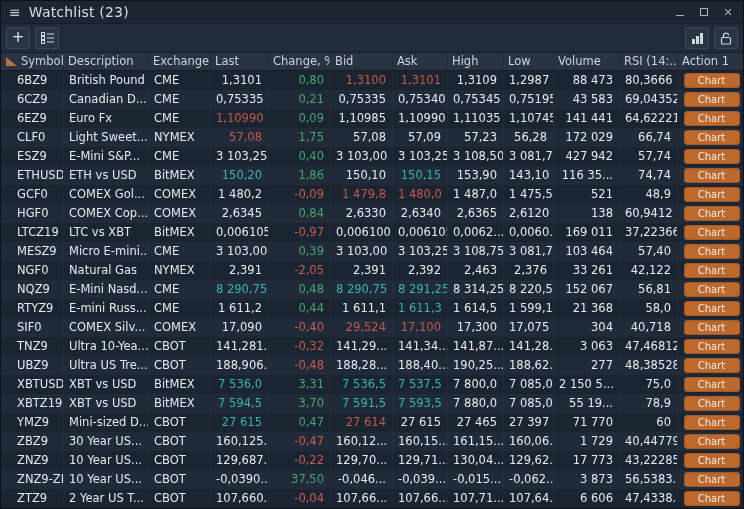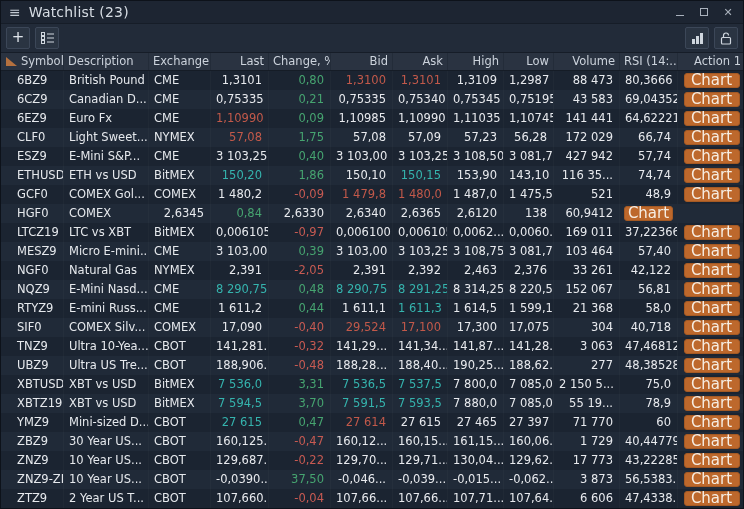--- a/index.html
+++ b/index.html
@@ -23,36 +23,36 @@
   .tool-btn.right { margin:0 0 0 5px; }
   .plus-glyph { font-size:15px; line-height:1; color:#dfe4ea; margin-top:-2px; }
   .spacer { flex:1; }
 
   
   .thead, .trow { display:grid; grid-template-columns:62px 85px 62px 58px 62px 62px 55px 56px 50px 66px 58px 68px; }
   .thead { height:18px; background:#2a3341; border-bottom:1px solid #151c26; flex:0 0 auto; }
   .th { color:#ccd3dc; font-size:11.5px; line-height:17px; white-space:nowrap; overflow:hidden; border-left:1px solid #232c39; padding:0 4px; }
   .th:first-child { border-left:none; display:flex; align-items:center; gap:4px; padding-left:5px; }
   .th.a-left { text-align:left; }
-  .th.a-center { text-align:right; }
+  .th.a-center { text-align:left; }
   .tbody { flex:1 1 auto; overflow:hidden; background:#1b2431; }
   .trow { height:19px; }
   .trow:nth-child(even) { background:#202a38; }
   .trow:nth-child(odd) { background:#1b2431; }
   .td { line-height:19px; font-size:11.5px; white-space:nowrap; overflow:hidden; padding:0 5px; border-left:1px solid rgba(255,255,255,0.025); }
   .td:first-child { border-left:none; padding-left:16px; }
   .td.num { text-align:right; padding-right:6px; }
   .td.txt { text-align:left; color:#e6e9ed; }
   .c-n { color:#e8eaee; }
   .c-g { color:#46a470; }
   .c-r { color:#c75a52; }
   .c-u { color:#35b4ae; }
   .c-d { color:#c2594a; }
   .td.action { display:flex; align-items:center; justify-content:center; padding:0 4px; }
-  .chart-btn { width:56px; height:15px; background:#bd682c; border:1px solid #a55a24; border-radius:3px; color:#f6ede2; font-size:15px; line-height:13px; text-align:center; cursor:pointer; font-family:inherit; }
+  .chart-btn { width:56px; height:15px; background:#bd682c; border:1px solid #a55a24; border-radius:3px; color:#f6ede2; font-size:10px; line-height:13px; text-align:center; cursor:pointer; font-family:inherit; }
   .sort-tri { display:inline-block; width:0; height:0; border-left:11px solid #b5713f; border-top:9px solid transparent; }
   svg { display:block; }
 </style>
 </head>
 <body>
 
 <div class="window">
 
   <div class="titlebar">
     <span class="hamburger">≡</span>
@@ -231,20 +231,21 @@
         <div class="td num c-n">1 487,0</div>
         <div class="td num c-n">1 475,5</div>
         <div class="td num c-n">521</div>
         <div class="td num c-n">48,9</div>
         <div class="td action">
           <button class="chart-btn">Chart</button>
         </div>
       </div>
       <div class="trow">
         <div class="td txt c-g">HGF0</div>
+        <div class="td txt c-n">COMEX Cop...</div>
         <div class="td txt c-n">COMEX</div>
         <div class="td num c-n">2,6345</div>
         <div class="td num c-g">0,84</div>
         <div class="td num c-n">2,6330</div>
         <div class="td num c-n">2,6340</div>
         <div class="td num c-n">2,6365</div>
         <div class="td num c-n">2,6120</div>
         <div class="td num c-n">138</div>
         <div class="td num c-n">60,9412</div>
         <div class="td action">

